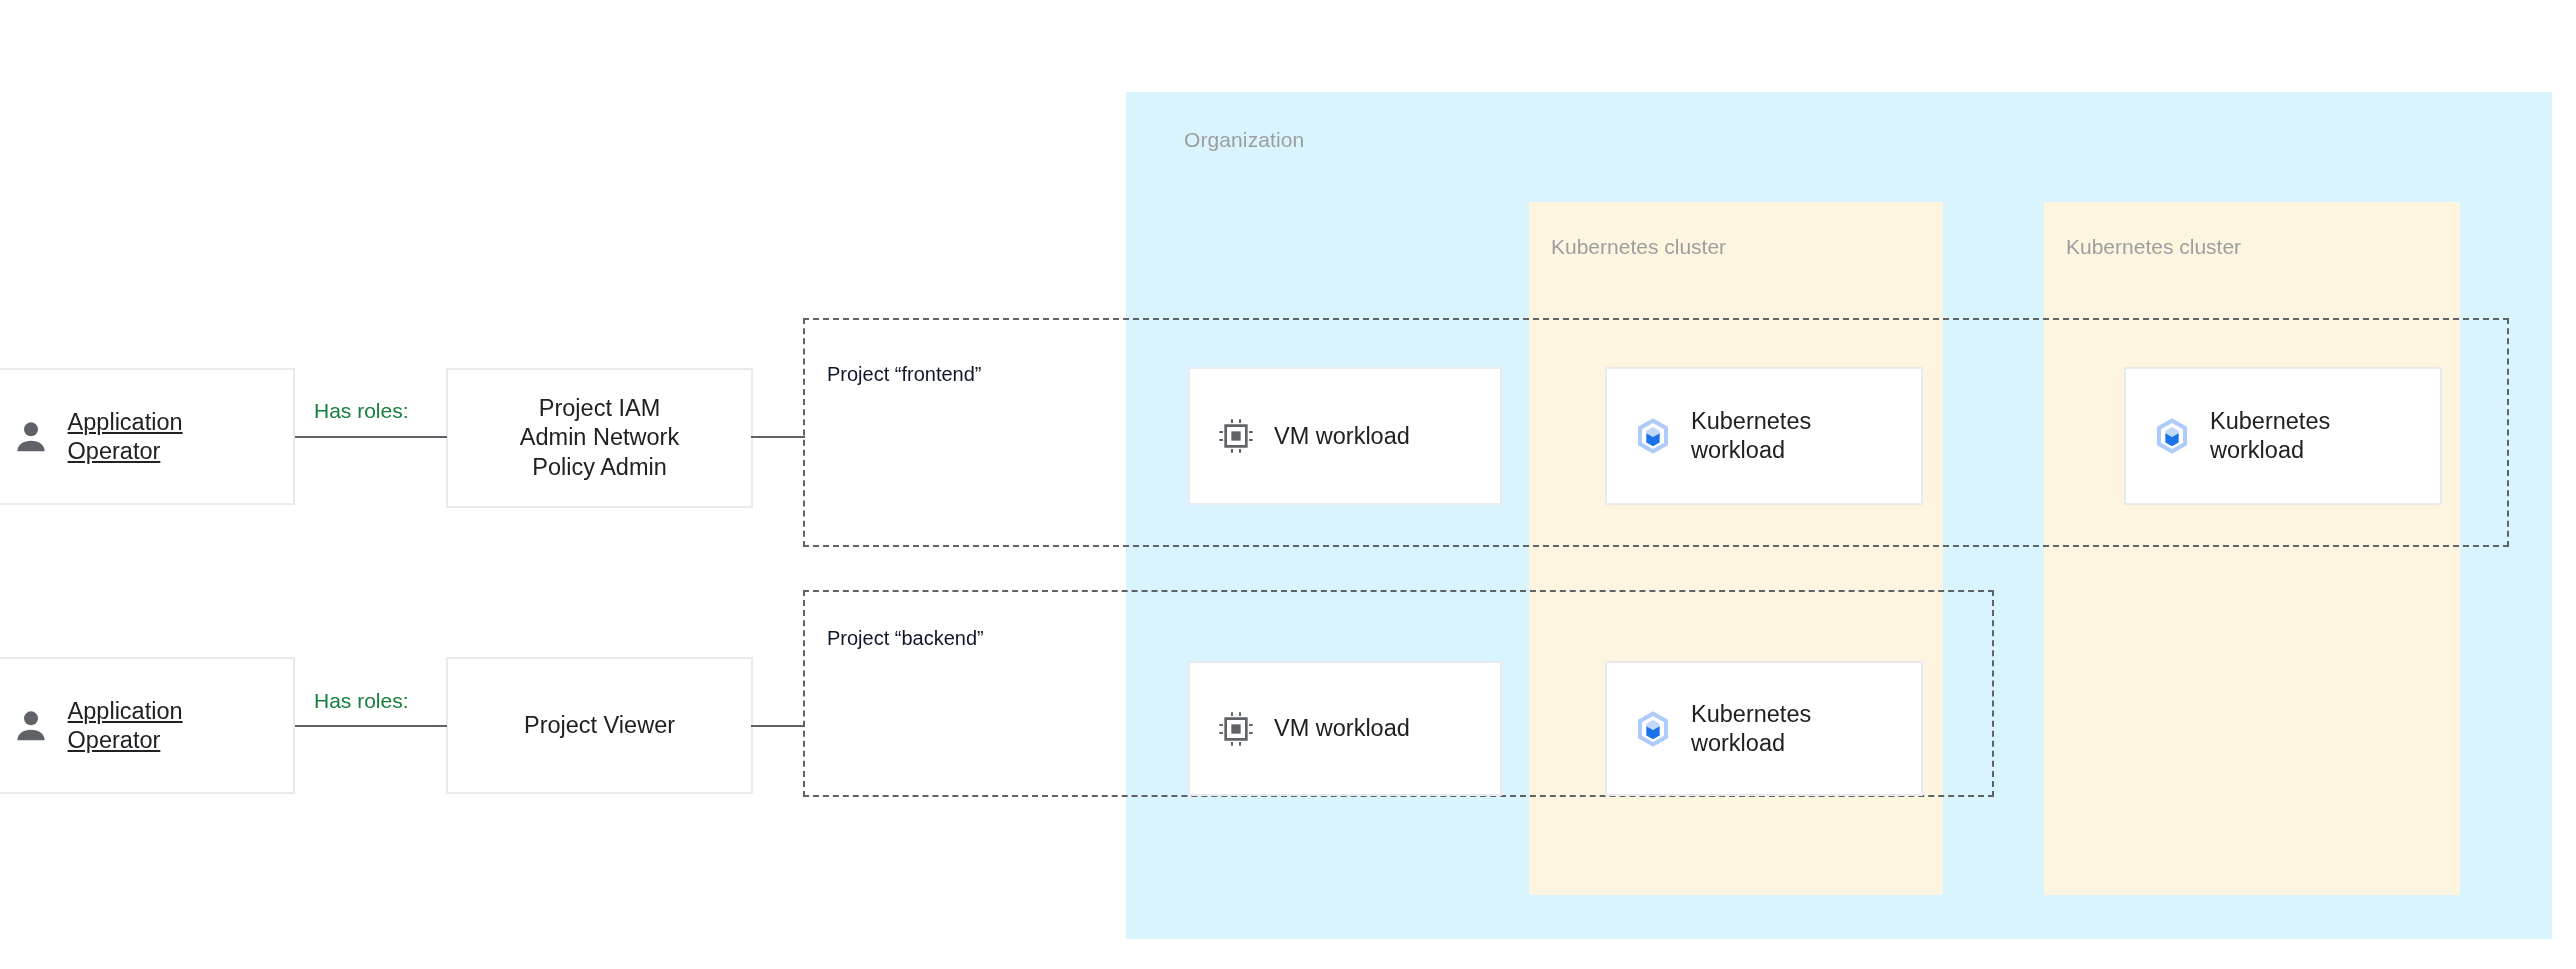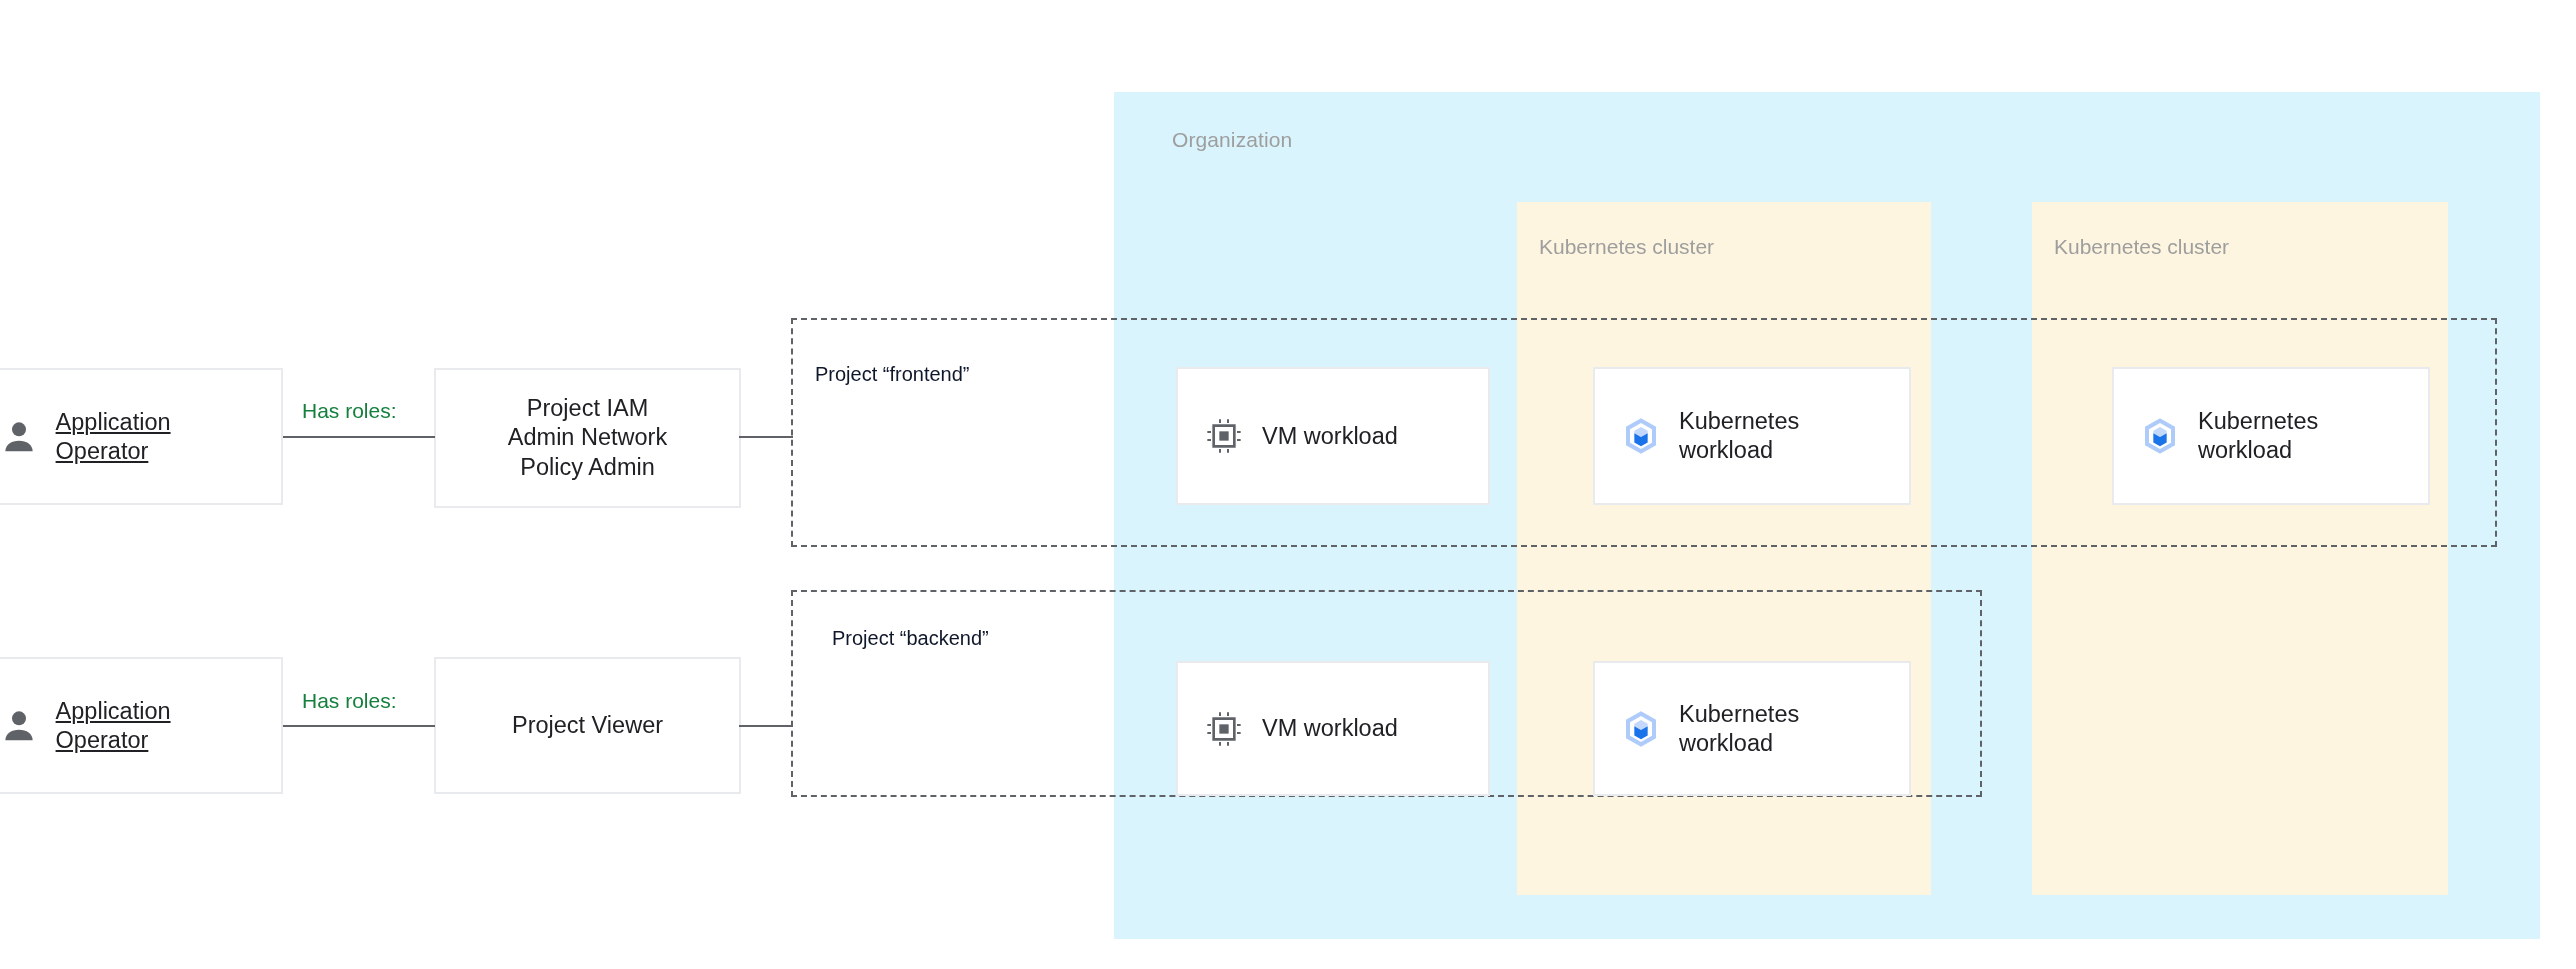--- a/index.html
+++ b/index.html
@@ -4,21 +4,21 @@
 <title>Organization IAM architecture diagram</title>
 <style>
   html,body{margin:0;padding:0;}
   body{
     width:2576px;height:970px;
     background:#ffffff;
     font-family:"Liberation Sans", sans-serif;
     overflow:hidden;
     position:relative;
   }
-  #canvas{position:absolute;left:0;top:0;width:2429px;height:970px;padding-left:8px;}
+  #canvas{position:absolute;left:12px;top:0;width:2429px;height:970px;padding-left:8px;}
 
   
   .org-box{
     position:absolute;
     left:1114px;top:92px;width:1426px;height:847px;
     background:#d9f4fd;
   }
   .org-label{
     position:absolute;left:1172px;top:128px;
     font-size:21px;color:#9e9e9e;letter-spacing:0.1px;
@@ -43,21 +43,21 @@
     box-sizing:border-box;
     background:transparent;
   }
   .project-frontend{left:791px;top:318px;width:1706px;height:229px;}
   .project-backend{left:791px;top:590px;width:1191px;height:207px;}
   .project-label{
     position:absolute;
     font-size:20px;color:#0f172a;white-space:nowrap;
   }
   .project-frontend .project-label{left:22px;top:43px;}
-  .project-backend .project-label{left:22px;top:35px;margin-left:17px;}
+  .project-backend .project-label{left:22px;top:35px;}
 
   
   .card{
     position:absolute;
     background:#ffffff;
     border:2.1px solid #e8eaed;
     box-sizing:border-box;
     display:flex;
     align-items:center;
     gap:18px;

